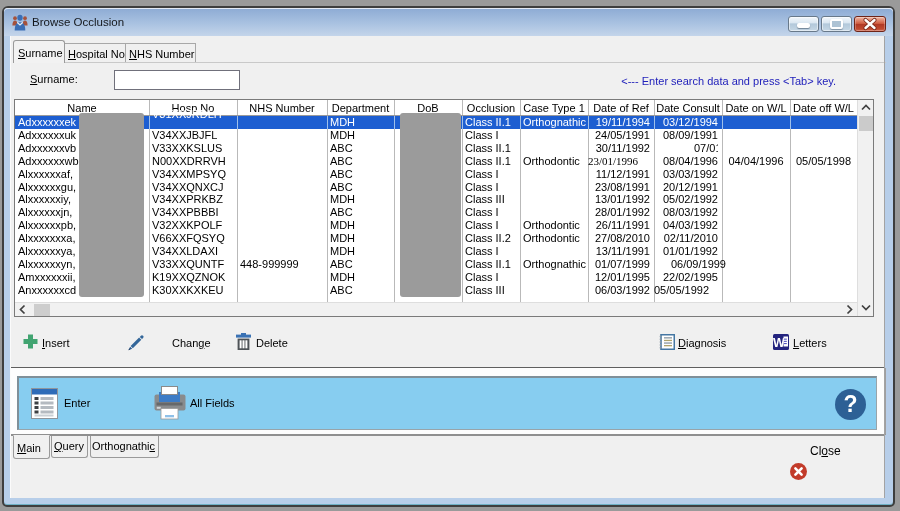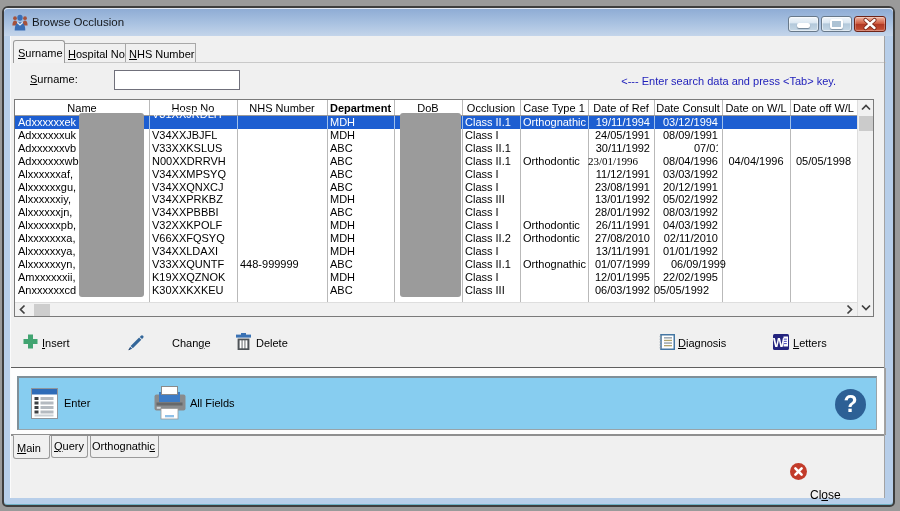--- a/index.html
+++ b/index.html
@@ -97,21 +97,21 @@
 
 <div class="ttxt" style="left:30px;top:73px;"><u>S</u>urname:</div>
 <div class="abs" style="left:114px;top:70px;width:126px;height:20px;background:#fff;border:1px solid #70707b;"></div>
 <div class="abs" style="right:64px;top:75px;font-size:11px;color:#2222bb;">&lt;--- Enter search data and press &lt;Tab&gt; key.</div>
 
 <div id="grid"></div>
 <div id="gridc" class="abs" style="left:15px;top:100px;width:858px;height:216px;overflow:hidden;font-size:11px;">
     <div class="h" style="left:0px;width:134px;">Name</div>
     <div class="h" style="left:134px;width:88px;">Hosp No</div>
     <div class="h" style="left:222px;width:90px;">NHS Number</div>
-    <div class="h" style="left:312px;width:67px;font-weight:bold;">Department</div>
+    <div class="h" style="left:312px;width:67px;">Department</div>
     <div class="h" style="left:379px;width:68px;">DoB</div>
     <div class="h" style="left:447px;width:58px;">Occlusion</div>
     <div class="h" style="left:505px;width:68px;">Case Type 1</div>
     <div class="h" style="left:573px;width:66px;">Date of Ref</div>
     <div class="h" style="left:639px;width:68px;">Date Consult</div>
     <div class="h" style="left:707px;width:68px;">Date on W/L</div>
     <div class="h" style="left:775px;width:67px;">Date off W/L</div>
     <div class="colsep" style="left:134px;"></div>
     <div class="colsepw" style="left:134px;top:16px;height:13px;"></div>
     <div class="colsep" style="left:222px;"></div>
@@ -335,13 +335,13 @@
 
 <div class="abs" style="left:884px;top:36px;width:1px;height:462px;background:#a3a3a3;"></div>
 <div class="abs" style="left:10px;top:36px;width:1px;height:462px;background:#fbfbfb;"></div>
 
 <div id="closecirc"><svg width="17" height="17">
       <g stroke="#fff" stroke-width="2.6" stroke-linecap="round">
         <path d="M5.4,5.4 L11.6,11.6"></path>
         <path d="M11.6,5.4 L5.4,11.6"></path>
       </g>
     </svg></div>
-<div class="abs" style="left:810px;top:444px;font-size:12px;color:#000;margin-top:44px;">Cl<u>o</u>se</div>
+<div class="abs" style="left:810px;top:444px;font-size:12px;color:#000;">Cl<u>o</u>se</div>
 
 </body></html>

